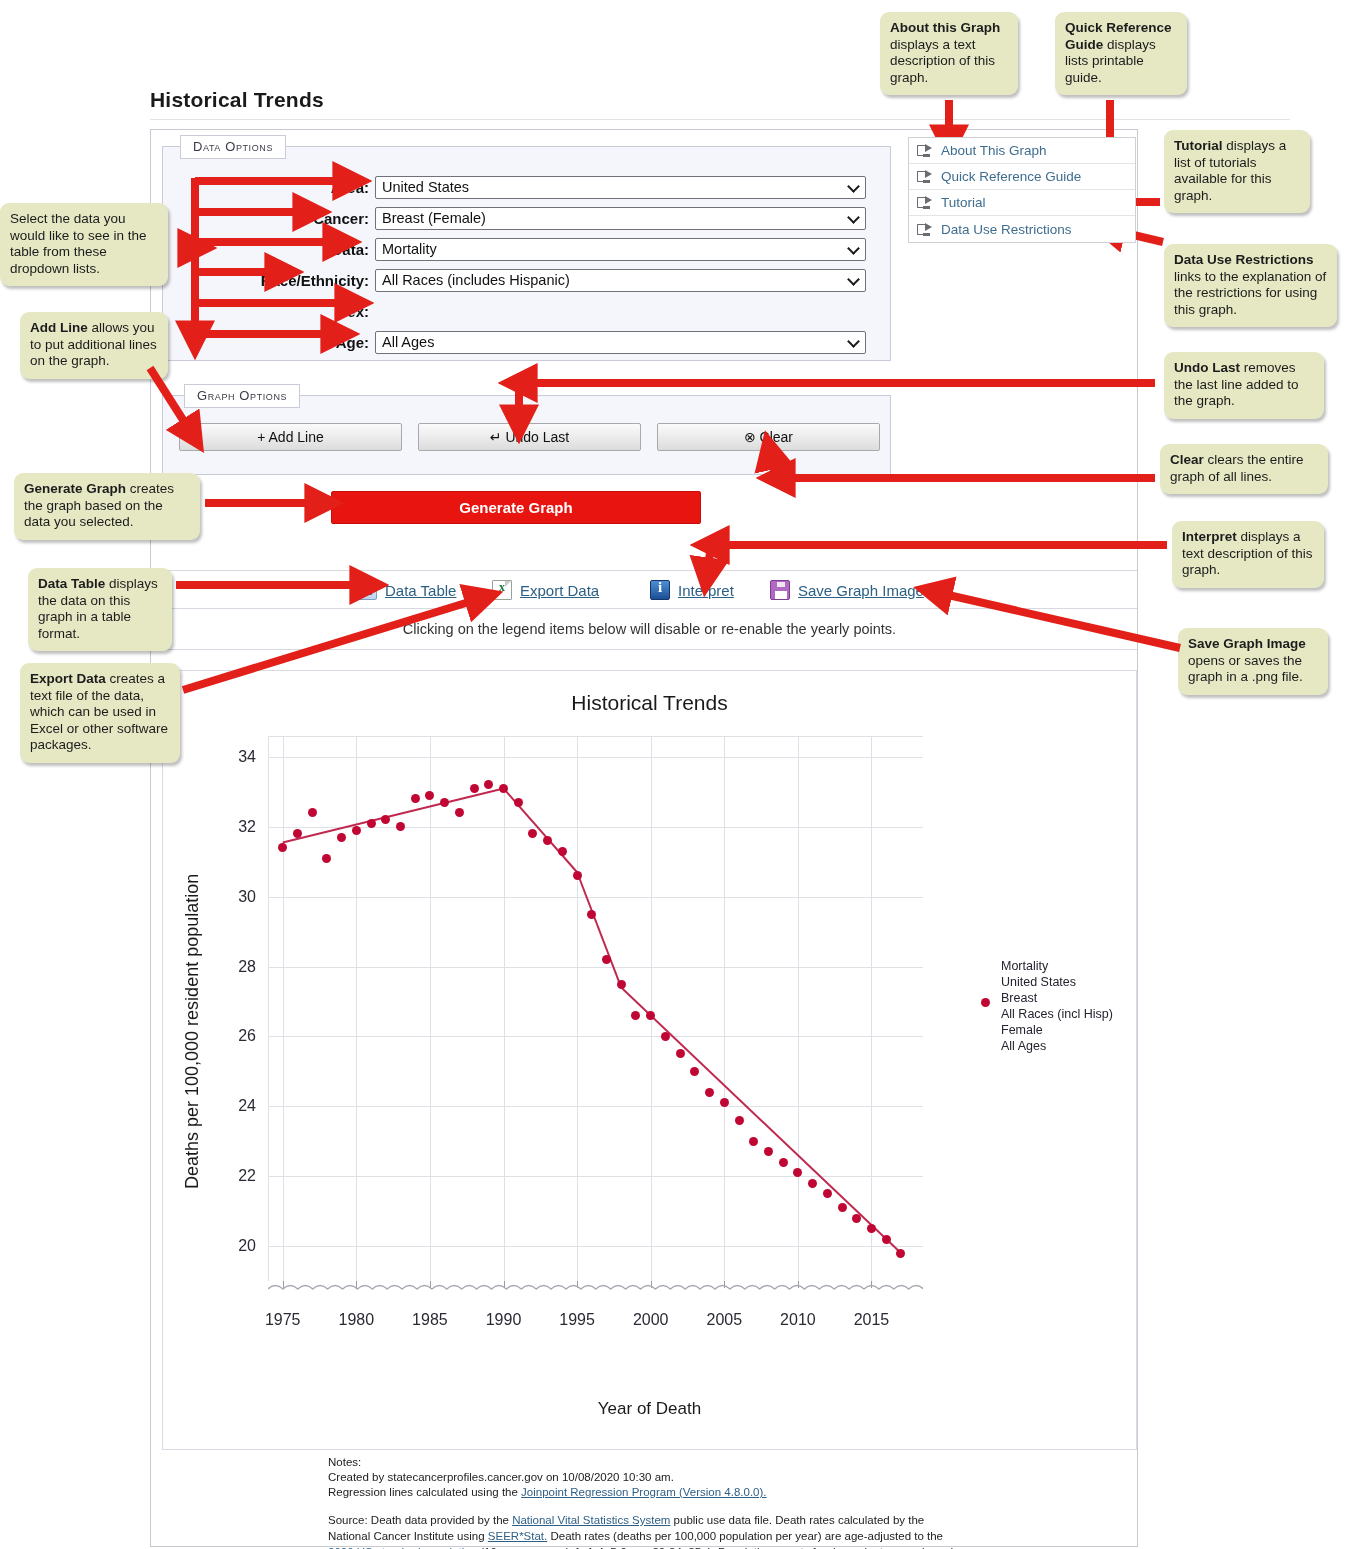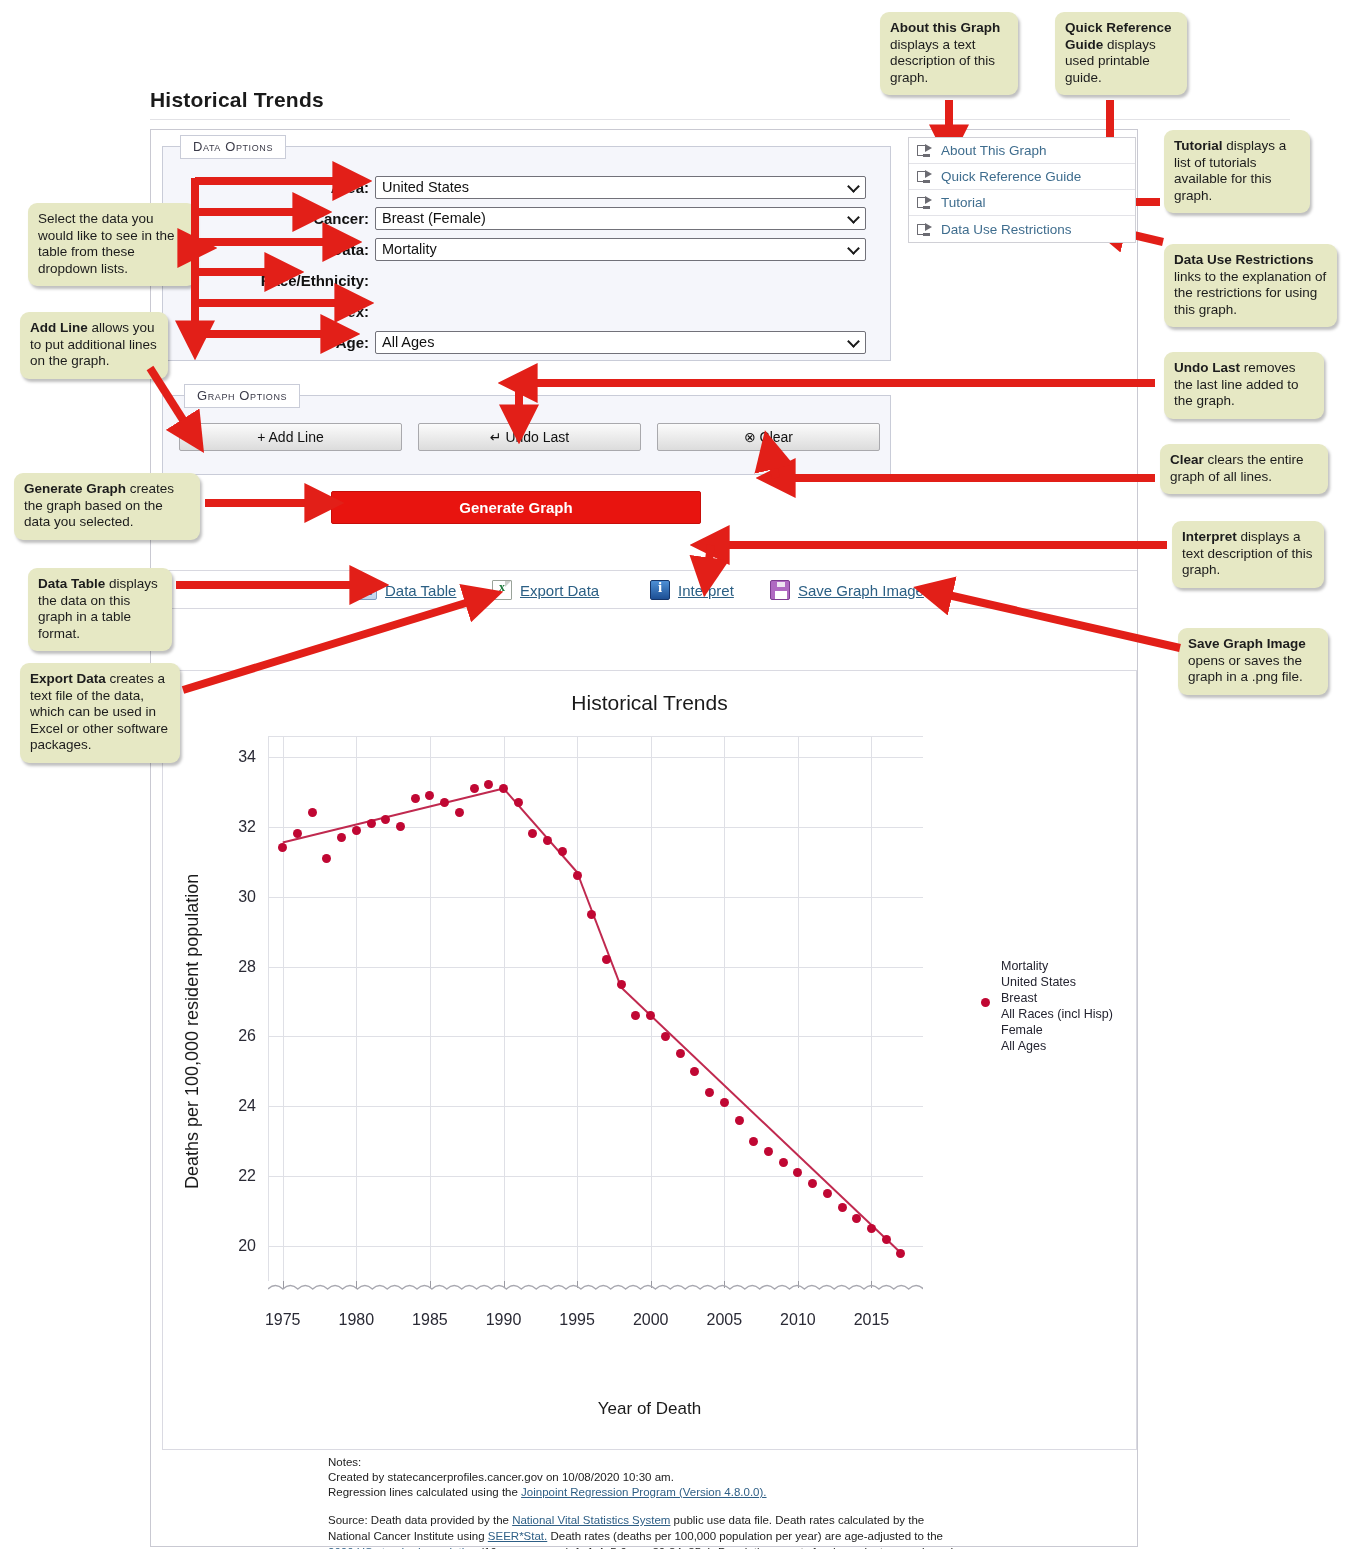--- a/index.html
+++ b/index.html
@@ -267,20 +267,24 @@
     </div>
     <div class="form-row" style="top:108px">
       <div class="form-label">Data:</div>
       <div class="form-select">
         <span>Mortality</span>
         <span class="caret"></span>
       </div>
     </div>
     <div class="form-row" style="top:139px">
       <div class="form-label">Race/Ethnicity:</div>
+      <div class="form-select">
+        <span>All Races (includes Hispanic)</span>
+        <span class="caret"></span>
+      </div>
     </div>
     <div class="form-row" style="top:170px">
       <div class="form-label">Sex:</div>
     </div>
     <div class="form-row" style="top:201px">
       <div class="form-label">Age:</div>
       <div class="form-select">
         <span>All Ages</span>
         <span class="caret"></span>
       </div>
@@ -308,20 +312,21 @@
     <div id="tool-interpret" class="tool-item">
       <span class="ic ic-info"></span>
       <span class="tool-label">Interpret</span>
     </div>
     <div id="tool-save-image" class="tool-item">
       <span class="ic ic-save"></span>
       <span class="tool-label">Save Graph Image</span>
     </div>
   </div>
 
+  <div id="hint-bar">Clicking on the legend items below will disable or re-enable the yearly points.</div>
 
   <div id="chart-card">
     <div id="chart-title">Historical Trends</div>
     <div id="y-axis-title">Deaths per 100,000 resident population</div>
     <div id="x-axis-title">Year of Death</div>
 
     <div id="plot">
       <div id="plot-border-l"></div>
       <div id="plot-border-t"></div>
       <div id="grid-h">
@@ -454,29 +459,29 @@
       </div>
     </div>
     <div id="notes-block2"><span>Source: Death data provided by the </span><a class="note-link" href="#">National Vital Statistics System</a><span> public use data file. Death rates calculated by the National Cancer Institute using </span><a class="note-link" href="#">SEER*Stat.</a><span> Death rates (deaths per 100,000 population per year) are age-adjusted to the </span><a class="note-link" href="#">2000 US standard population</a><span> (19 age groups: (&lt;1, 1-4, 5-9, ... , 80-84, 85+). Population counts for denominators are based on Census populations as modified by NCI. The US populations included with the data release have been adjusted for the </span></div>
   </div>
 </div>
 
 <div class="callout" style="left:880px; top:12px; width:138px;">
   <b>About this Graph</b><span> displays a text description of this graph.</span>
 </div>
 <div class="callout" style="left:1055px; top:12px; width:132px;">
-  <b>Quick Reference Guide</b><span> displays used printable guide.</span>
+  <b>Quick Reference Guide</b><span> displays lists printable guide.</span>
 </div>
 <div class="callout" style="left:1164px; top:130px; width:146px;">
   <b>Tutorial</b><span> displays a list of tutorials available for this graph.</span>
 </div>
 <div class="callout" style="left:1164px; top:244px; width:173px;">
   <b>Data Use Restrictions</b><span> links to the explanation of the restrictions for using this graph.</span>
 </div>
-<div class="callout" style="left:28px; top:203px; width:168px;">
+<div class="callout" style="left:0; top:203px; width:168px;">
   <span>Select the data you would like to see in the table from these dropdown lists.</span>
 </div>
 <div class="callout" style="left:20px; top:312px; width:148px;">
   <b>Add Line</b><span> allows you to put additional lines on the graph.</span>
 </div>
 <div class="callout" style="left:14px; top:473px; width:186px;">
   <b>Generate Graph</b><span> creates the graph based on the data you selected.</span>
 </div>
 <div class="callout" style="left:28px; top:568px; width:144px;">
   <b>Data Table</b><span> displays the data on this graph in a table format.</span>

